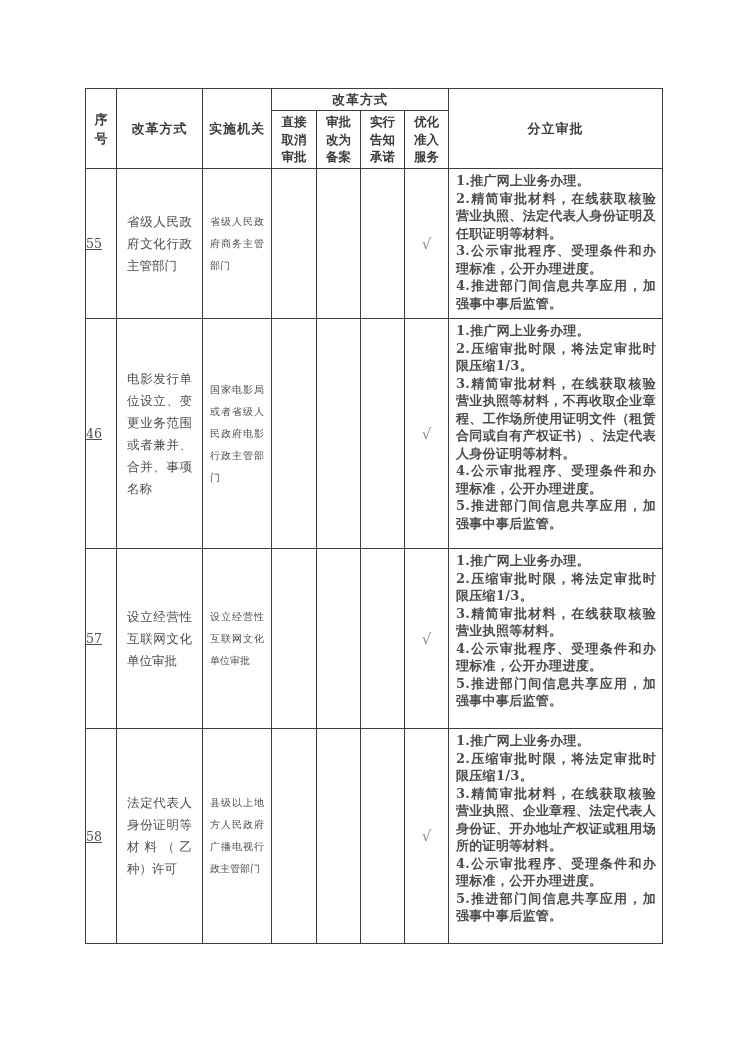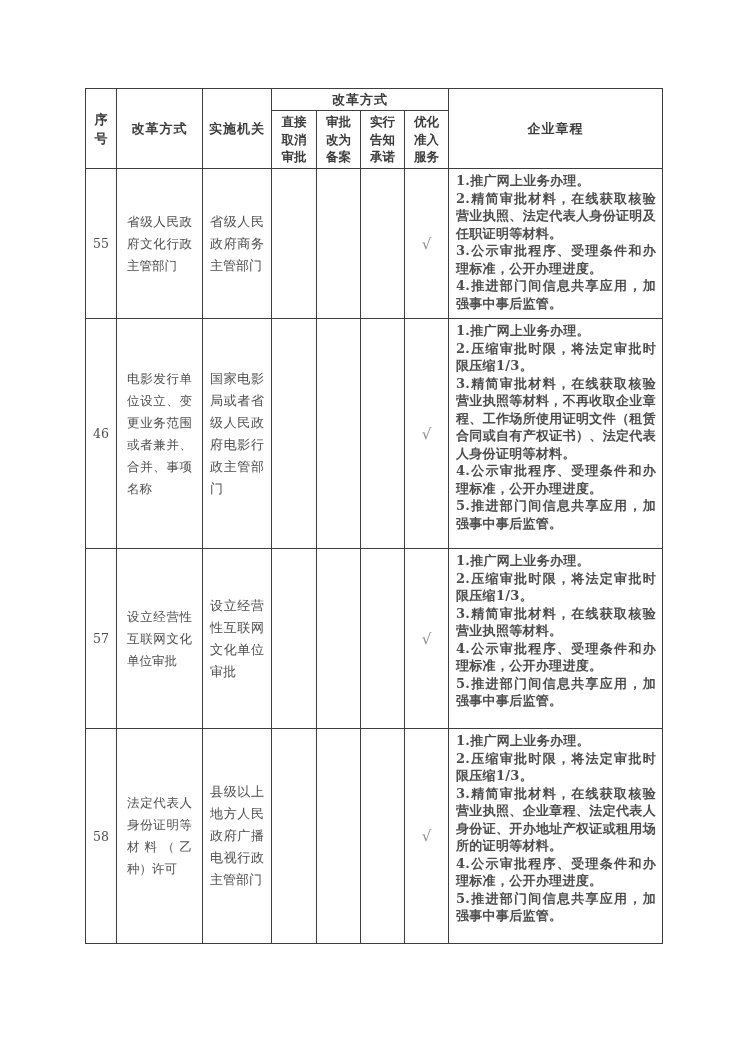--- a/index.html
+++ b/index.html
@@ -50,37 +50,38 @@
     line-height: 19px;
     letter-spacing: 0;
   }
   th.subhead {
     white-space: pre-line;
     line-height: 17.5px;
     font-size: 12.5px;
     letter-spacing: 0;
   }
   td.c-no {
-    text-align: center;
+    text-align: left;
     vertical-align: middle;
     font-size: 12.5px;
+    text-decoration: underline;
   }
   td.c-item {
     text-align: justify;
     text-justify: inter-character;
     vertical-align: middle;
     font-size: 12.5px;
     line-height: 22px;
     padding: 0 10px;
   }
   td.c-agency {
     text-align: justify;
     text-justify: inter-character;
     vertical-align: middle;
-    font-size: 13px;
+    font-size: 10px;
     line-height: 22px;
     padding: 0 7px;
   }
   td.c-check {
     text-align: center;
     vertical-align: middle;
     font-size: 15px;
     color: #8d8d8d;
     font-family: "DejaVu Sans", "Liberation Sans", sans-serif;
   }
@@ -115,21 +116,21 @@
       <col style="width:44px">
       <col style="width:214px">
     </colgroup>
     <thead>
       <tr class="hrow1">
         <th rowspan="2" class="head-no">序
 号</th>
         <th rowspan="2">改革方式</th>
         <th rowspan="2">实施机关</th>
         <th colspan="4">改革方式</th>
-        <th rowspan="2">企业章程</th>
+        <th rowspan="2">分立审批</th>
       </tr>
       <tr class="hrow2">
         <th class="subhead">直接
 取消
 审批</th>
         <th class="subhead">审批
 改为
 备案</th>
         <th class="subhead">实行
 告知

